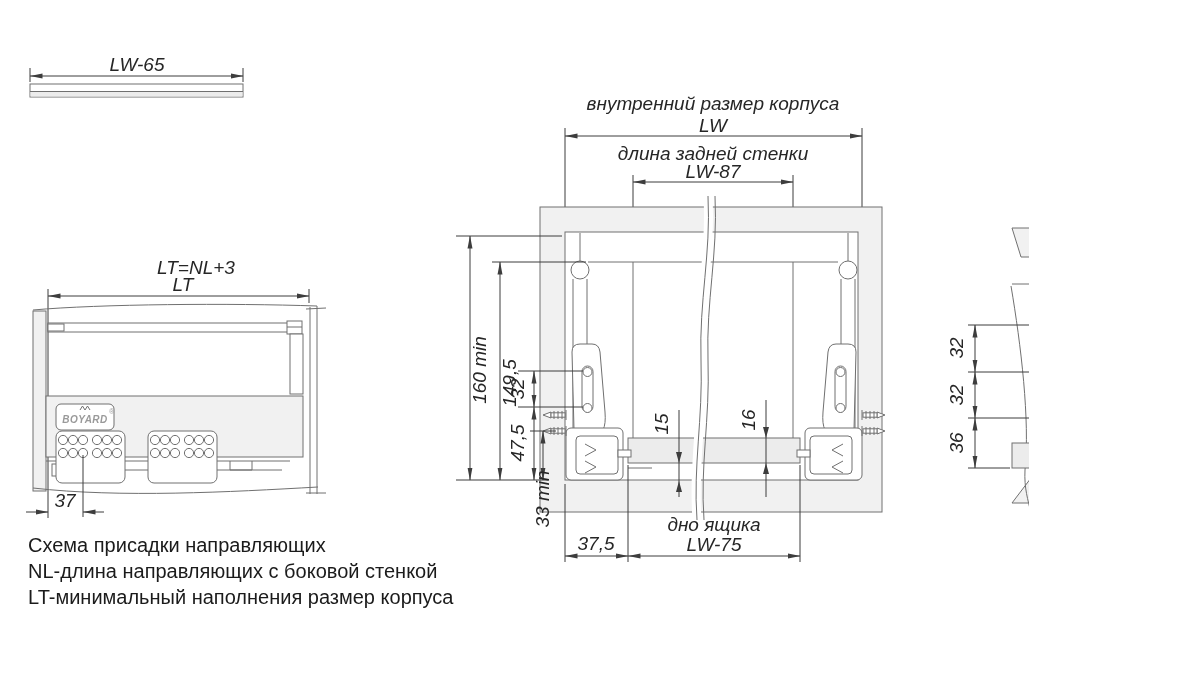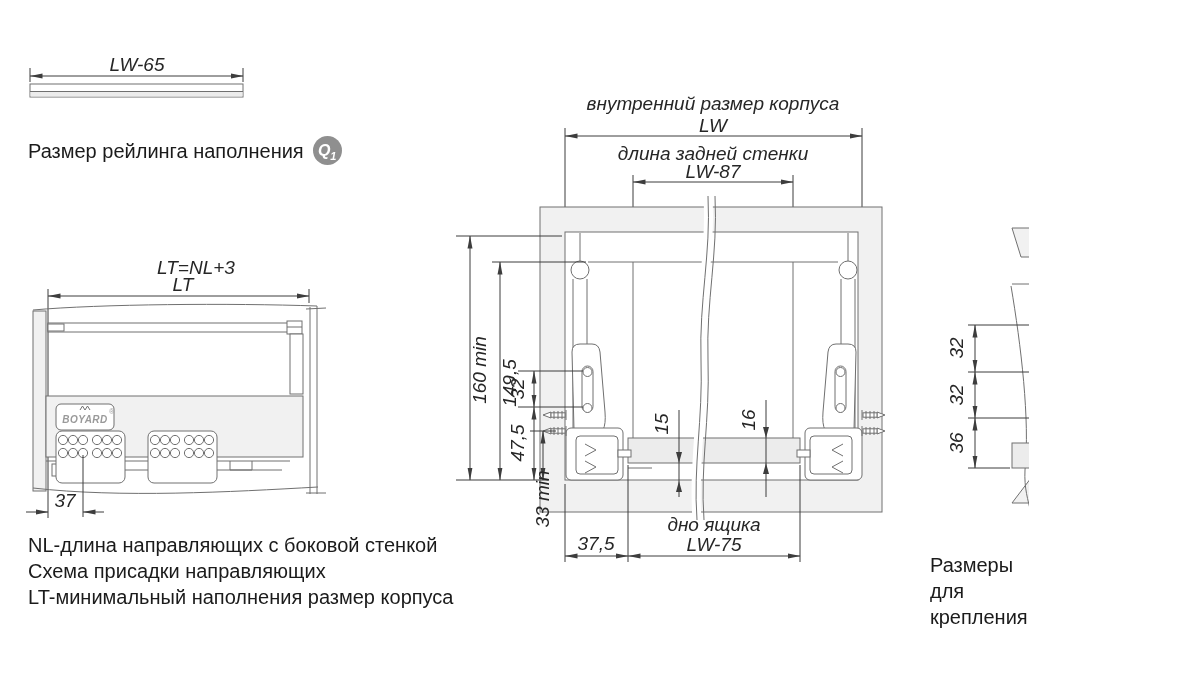--- a/index.html
+++ b/index.html
@@ -42,27 +42,20 @@
     <line class="dm" x1="243" y1="68" x2="243" y2="82"></line>
     <line class="dm" x1="30" y1="76" x2="243" y2="76" marker-start="url(#aS)" marker-end="url(#aE)"></line>
     <text class="dl" x="137" y="71" text-anchor="middle">LW-65</text>
     <g>
       <rect class="fw" x="30" y="84" width="213" height="13"></rect>
       <rect x="30.5" y="91.5" width="212" height="5" fill="#ececec" stroke="none"></rect>
       <line class="ln" x1="30" y1="91.5" x2="243" y2="91.5"></line>
     </g>
   </svg>
 
-  <div class="abs cap" style="left:28px;top:136px;display:flex;align-items:center;gap:9px">
-    <span>Размер рейлинга наполнения</span>
-    <span class="badge">
-        <span class="q">Q</span>
-        <span class="s">1</span>
-      </span>
-  </div>
 
   <svg class="abs" style="left:15px;top:255px" width="325" height="275" viewBox="15 255 325 275">
     <defs>
       <marker id="bE" markerUnits="userSpaceOnUse" markerWidth="13" markerHeight="7" refX="12.5" refY="3.5" orient="auto">
           <path d="M13,3.5 L0,1 L0,6 Z" class="ah"></path>
         </marker>
       <marker id="bS" markerUnits="userSpaceOnUse" markerWidth="13" markerHeight="7" refX="12.5" refY="3.5" orient="auto-start-reverse">
           <path d="M13,3.5 L0,1 L0,6 Z" class="ah"></path>
         </marker>
     </defs>
@@ -137,22 +130,22 @@
 
     <path class="ln" d="M33,488 C120,498 230,492 318,487"></path>
 
     <line class="dm" x1="83" y1="455" x2="83" y2="517"></line>
     <line class="dm" x1="26" y1="512" x2="48" y2="512" marker-end="url(#bE)"></line>
     <line class="dm" x1="104" y1="512" x2="83" y2="512" marker-end="url(#bE)"></line>
     <text class="dl" x="65" y="507" text-anchor="middle">37</text>
   </svg>
 
   <div class="abs cap" style="left:28px;top:532px">
+    <div>Схема присадки направляющих</div>
     <div>NL-длина направляющих с боковой стенкой</div>
-    <div>Схема присадки направляющих</div>
     <div>LT-минимальный наполнения размер корпуса</div>
   </div>
 
   <svg class="abs" style="left:450px;top:85px" width="445" height="500" viewBox="450 85 445 500">
     <defs>
       <marker id="cE" markerUnits="userSpaceOnUse" markerWidth="13" markerHeight="7" refX="12.5" refY="3.5" orient="auto">
           <path d="M13,3.5 L0,1 L0,6 Z" class="ah"></path>
         </marker>
       <marker id="cS" markerUnits="userSpaceOnUse" markerWidth="13" markerHeight="7" refX="12.5" refY="3.5" orient="auto-start-reverse">
           <path d="M13,3.5 L0,1 L0,6 Z" class="ah"></path>
@@ -305,16 +298,15 @@
     <line class="dm" x1="968" y1="468" x2="1010" y2="468"></line>
     <line class="dm" x1="975" y1="325" x2="975" y2="372" marker-start="url(#dS)" marker-end="url(#dE)"></line>
     <line class="dm" x1="975" y1="372" x2="975" y2="418" marker-start="url(#dS)" marker-end="url(#dE)"></line>
     <line class="dm" x1="975" y1="418" x2="975" y2="468" marker-start="url(#dS)" marker-end="url(#dE)"></line>
     <text class="dl" transform="rotate(-90 963 348)" x="963" y="348" text-anchor="middle">32</text>
     <text class="dl" transform="rotate(-90 963 395)" x="963" y="395" text-anchor="middle">32</text>
     <text class="dl" transform="rotate(-90 963 443)" x="963" y="443" text-anchor="middle">36</text>
   </svg>
 
   <div class="abs cap" style="left:930px;top:552px">
-    <div>Размеры для крепления</div>
   </div>
 
 </div>
 
 </body></html>

